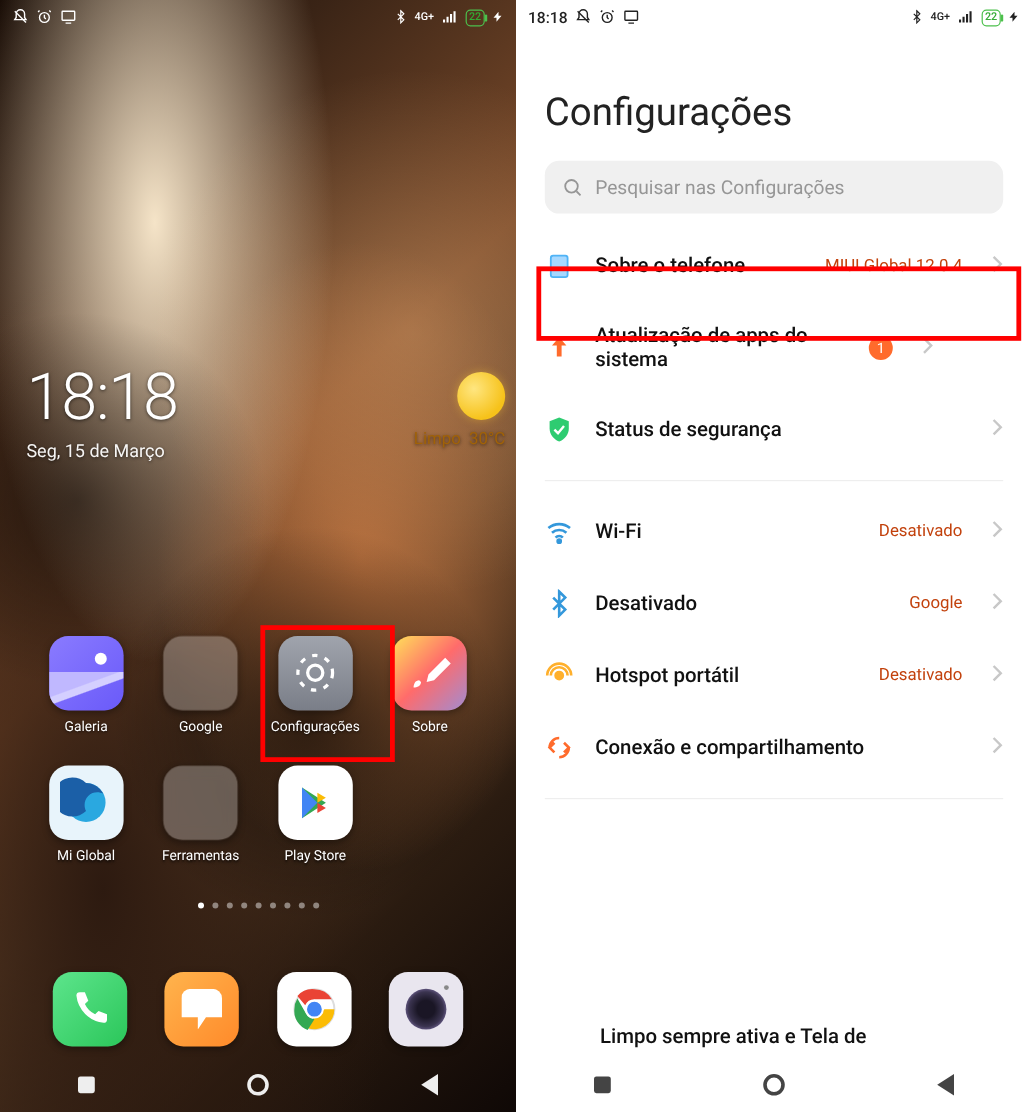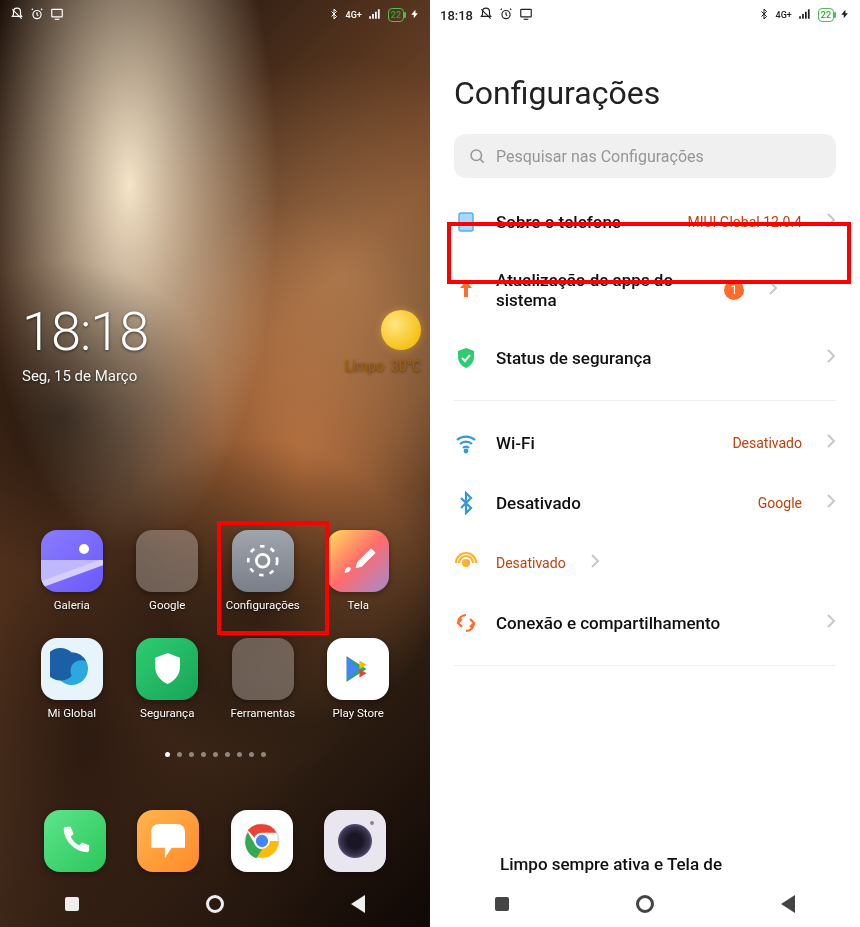--- a/index.html
+++ b/index.html
@@ -319,39 +319,31 @@
           </svg>
       </div>
       <div class="app-label">Configurações</div>
     </div>
     <div class="app">
       <div class="app-icon themes-icon">
         <svg viewBox="0 0 24 24" fill="#fff">
             <path d="M20 4l-9 9-1 4 4-1 9-9-3-3zM6 16c-2 0-3 2-3 4 2 0 4-1 4-3l-1-1z"></path>
           </svg>
       </div>
-      <div class="app-label">Tela</div>
+      <div class="app-label">Sobre</div>
     </div>
 
     <div class="app">
       <div class="app-icon edge-icon">
         <svg viewBox="0 0 24 24">
             <circle cx="12" cy="12" r="9" fill="#2aa8e0"></circle>
             <path d="M12 3a9 9 0 0 1 8 5c-2-1-5-1-7 1-2 2-2 5-1 7a9 9 0 1 1 0-13z" fill="#1b5fa7"></path>
           </svg>
       </div>
       <div class="app-label">Mi Global</div>
-    </div>
-    <div class="app">
-      <div class="app-icon security-icon">
-        <svg viewBox="0 0 24 24" fill="#fff">
-            <path d="M12 2l8 3v6c0 5-3.5 9-8 11-4.5-2-8-6-8-11V5l8-3z"></path>
-          </svg>
-      </div>
-      <div class="app-label">Segurança</div>
     </div>
     <div class="app">
       <div class="app-icon folder-icon">
         <div class="mini mini-g"></div>
           <div class="mini mini-f"></div>
           <div class="mini mini-d"></div>
         <div class="mini mini-a"></div>
           <div class="mini mini-c"></div>
           <div class="mini mini-e"></div>
         <div class="mini mini-b"></div>
@@ -549,20 +541,21 @@
     </div>
 
     <div class="setting-row">
       <div class="row-icon">
         <svg viewBox="0 0 24 24" fill="none" stroke="#ffb02c" stroke-width="2.2">
             <circle cx="12" cy="12" r="3" fill="#ffb02c"></circle>
             <path d="M5 12a7 7 0 0 1 14 0"></path>
             <path d="M2 12a10 10 0 0 1 20 0"></path>
           </svg>
       </div>
+      <div class="row-label">Hotspot portátil</div>
       <div class="row-value">Desativado</div>
       <div class="row-chevron"><svg viewBox="0 0 10 16" fill="none" stroke="currentColor" stroke-width="2">
             <path d="M2 2l6 6-6 6"></path>
           </svg></div>
     </div>
 
     <div class="setting-row">
       <div class="row-icon">
         <svg viewBox="0 0 24 24" fill="none" stroke="#ff6b2c" stroke-width="2.2">
             <path d="M4 12a8 8 0 0 1 8-8M20 12a8 8 0 0 1-8 8M8 8l-4 4 4 4M16 16l4-4-4-4"></path>

